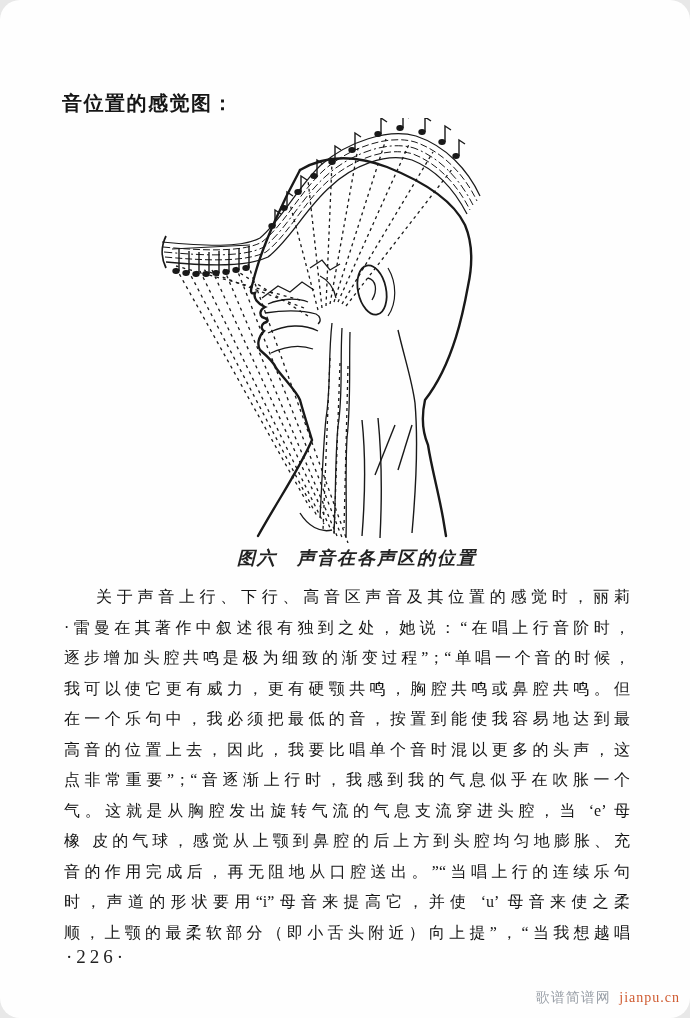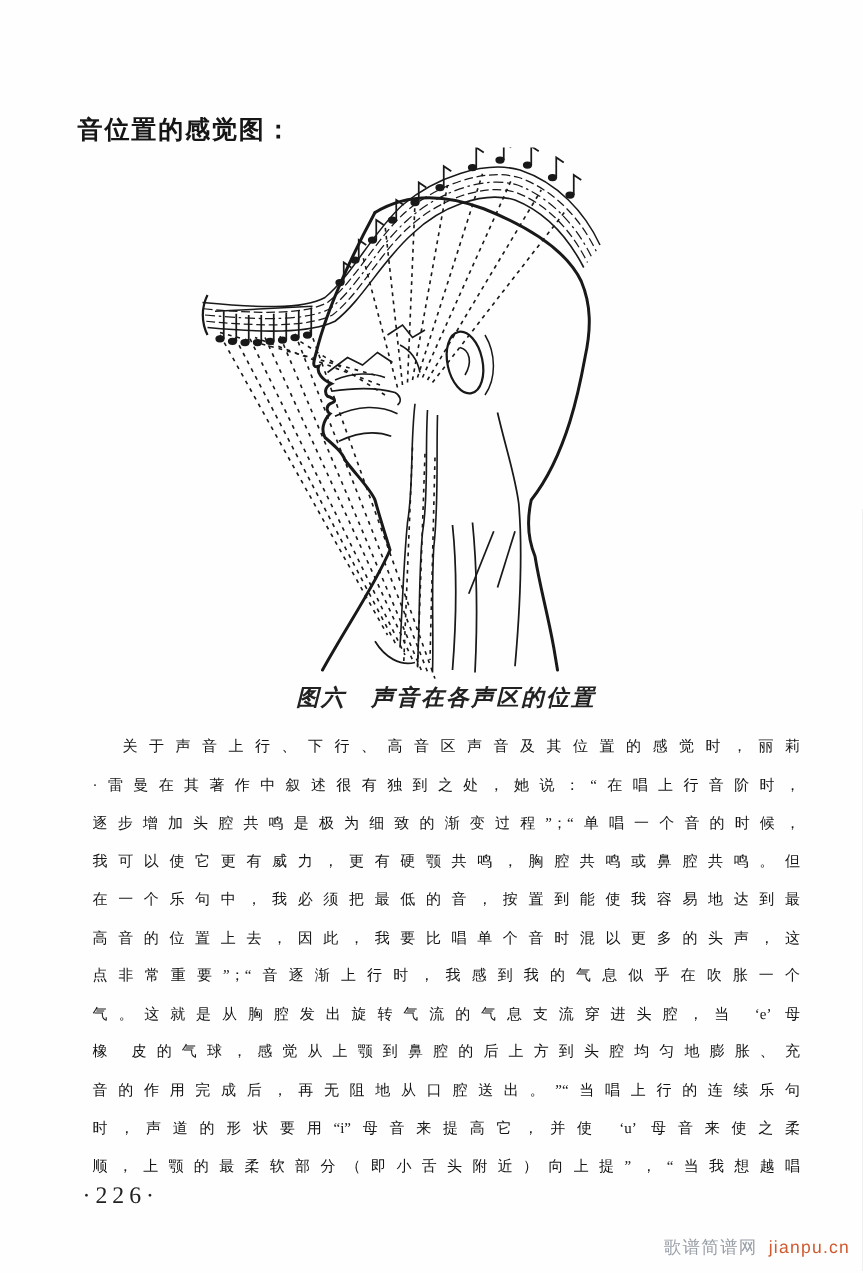--- a/index.html
+++ b/index.html
@@ -4,54 +4,55 @@
 <style>
   html,body{margin:0;padding:0;background:#e8e8e8;}
   .page{
     position:relative;
     width:690px;height:1018px;
     margin:0 auto;
     background:#fefefe;
     overflow:hidden;
     font-family:"Liberation Serif","DejaVu Serif",serif;
     color:#1a1a1a;
+    border-radius:20px;
   }
   .page-title{
     position:absolute;left:62px;top:90px;
     font-size:20px;font-weight:600;letter-spacing:1.5px;
     color:#161616;
   }
   .figure-wrap{
     position:absolute;left:150px;top:118px;width:420px;height:425px;
   }
   .figure-caption{
     position:absolute;left:0;top:546px;width:690px;
     text-align:center;
     font-size:18px;font-style:italic;font-weight:600;
     letter-spacing:2px;color:#222;margin-left:12px;
   }
   .body-text{
-    position:absolute;left:74px;top:582px;width:566px;
-    font-size:12px;line-height:30.5px;color:#151515;
+    position:absolute;left:64px;top:582px;width:566px;
+    font-size:16px;line-height:30.5px;color:#151515;
   }
   .text-line{
     text-align:justify;
     text-align-last:justify;
     height:30.5px;overflow:hidden;
     white-space:nowrap;
   }
   .text-line.indent{ text-indent:2em; }
   .page-number{
     position:absolute;left:66px;top:946px;
     font-size:19px;letter-spacing:4px;color:#222;
   }
   .watermark{
     position:absolute;right:10px;top:989px;
     font-size:14px;letter-spacing:1px;
-    font-family:Liberation Sans, sans-serif;
+    font-family:Liberation Serif, serif;
     text-align:right;
   }
   .watermark .wm-name{color:#9aa0a8;}
   .watermark .wm-url{color:#cf5a30;margin-left:4px;}
   svg .ink{stroke:#191919;fill:none;}
 </style>
 </head>
 <body>
 
 <div class="page">

